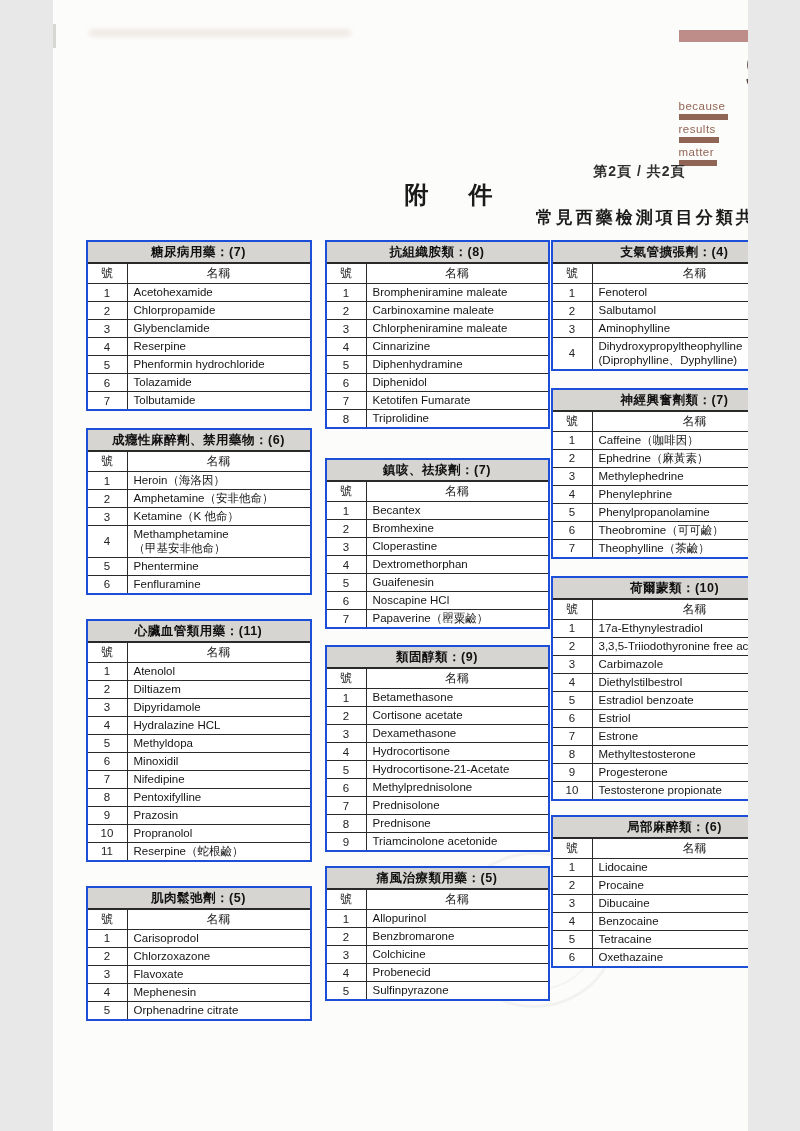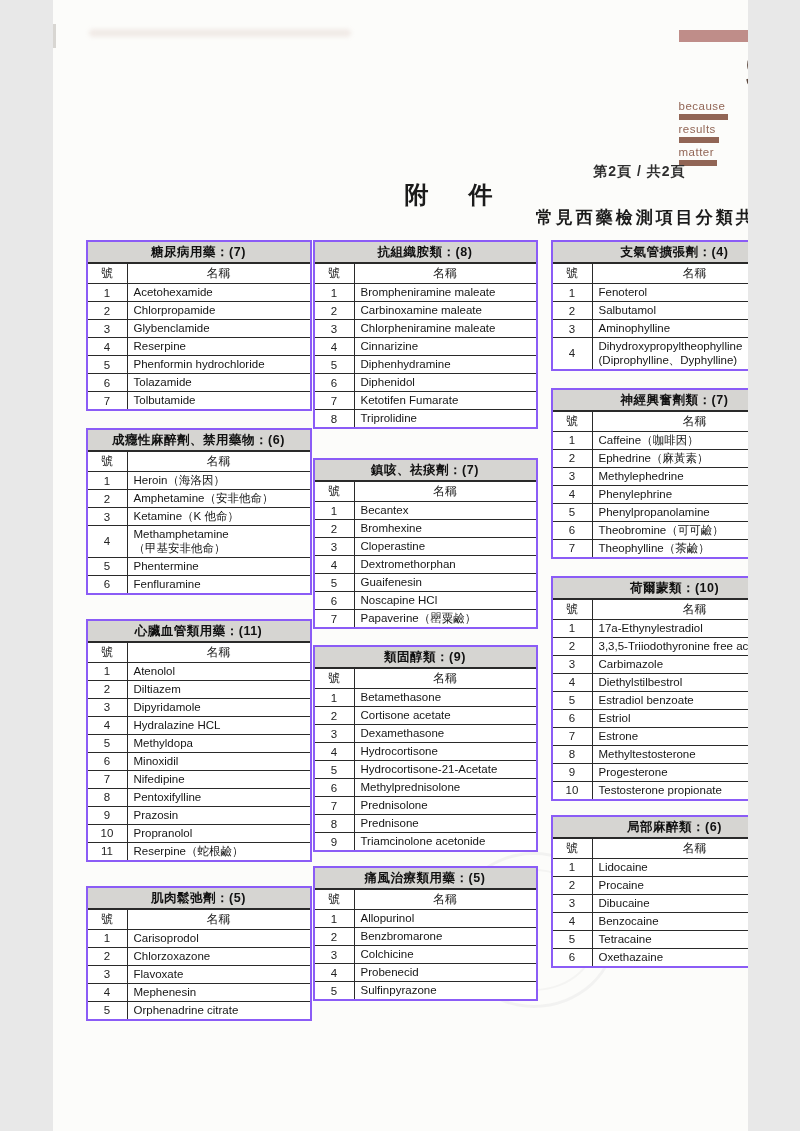--- a/index.html
+++ b/index.html
@@ -27,24 +27,24 @@
   .logo-lab .condensed { font-size:50px; line-height:40px; transform:scaleX(.55); }
 
   .page-indicator { position:absolute; top:163px; right:62px; font-size:14px; font-weight:600; color:#2e2e2e; letter-spacing:1px; }
 
   .doc-title { position:absolute; top:179px; left:0; width:800px; text-align:center; font-size:24px; font-weight:700; color:#1b1b1b; letter-spacing:8px; }
   .doc-subtitle { position:absolute; top:206px; left:0; width:800px; text-align:right; font-size:17px; font-weight:700; color:#1b1b1b; letter-spacing:3px;padding-left:36px; }
 
   
   .tcol { position:absolute; top:240px; }
   #col1 { left:33px;  width:226px; }
-  #col2 { left:260px; width:225px; }
+  #col2 { left:272px; width:225px; }
   #col3 { left:498px; width:248px; }
 
-  .tbl { border:2px solid #8b5cf6; background:#fff; box-sizing:border-box; }
+  .tbl { border:2px solid #1d4ed8; background:#fff; box-sizing:border-box; }
   .tbl-title { background:#d6d5d2; text-align:center; font-size:12.5px; font-weight:700; color:#111;
     padding:3px 0 2px; border-bottom:2px solid #2a2a2a; line-height:15px; letter-spacing:.5px; }
   .thead { display:flex; border-bottom:1px solid #2a2a2a; }
   .cell-no { flex:0 0 40px; width:40px; border-right:1px solid #2a2a2a; display:flex; align-items:center; justify-content:center; box-sizing:border-box; }
   .cell-name { flex:1; display:flex; align-items:center; box-sizing:border-box; }
   .thead .cell-no, .thead .cell-name { font-size:12px; color:#222; min-height:19px; justify-content:center; }
   .trow { display:flex; border-bottom:1px solid #2a2a2a; min-height:17px; }
   .trow:last-child { border-bottom:none; }
   .trow .cell-no { font-size:11.5px; color:#222; padding:1px 0; }
   .trow .cell-name { font-size:11.5px; color:#151515; justify-content:flex-start; white-space:pre-line; line-height:1.25; padding:1px 2px 1px 6px; }

